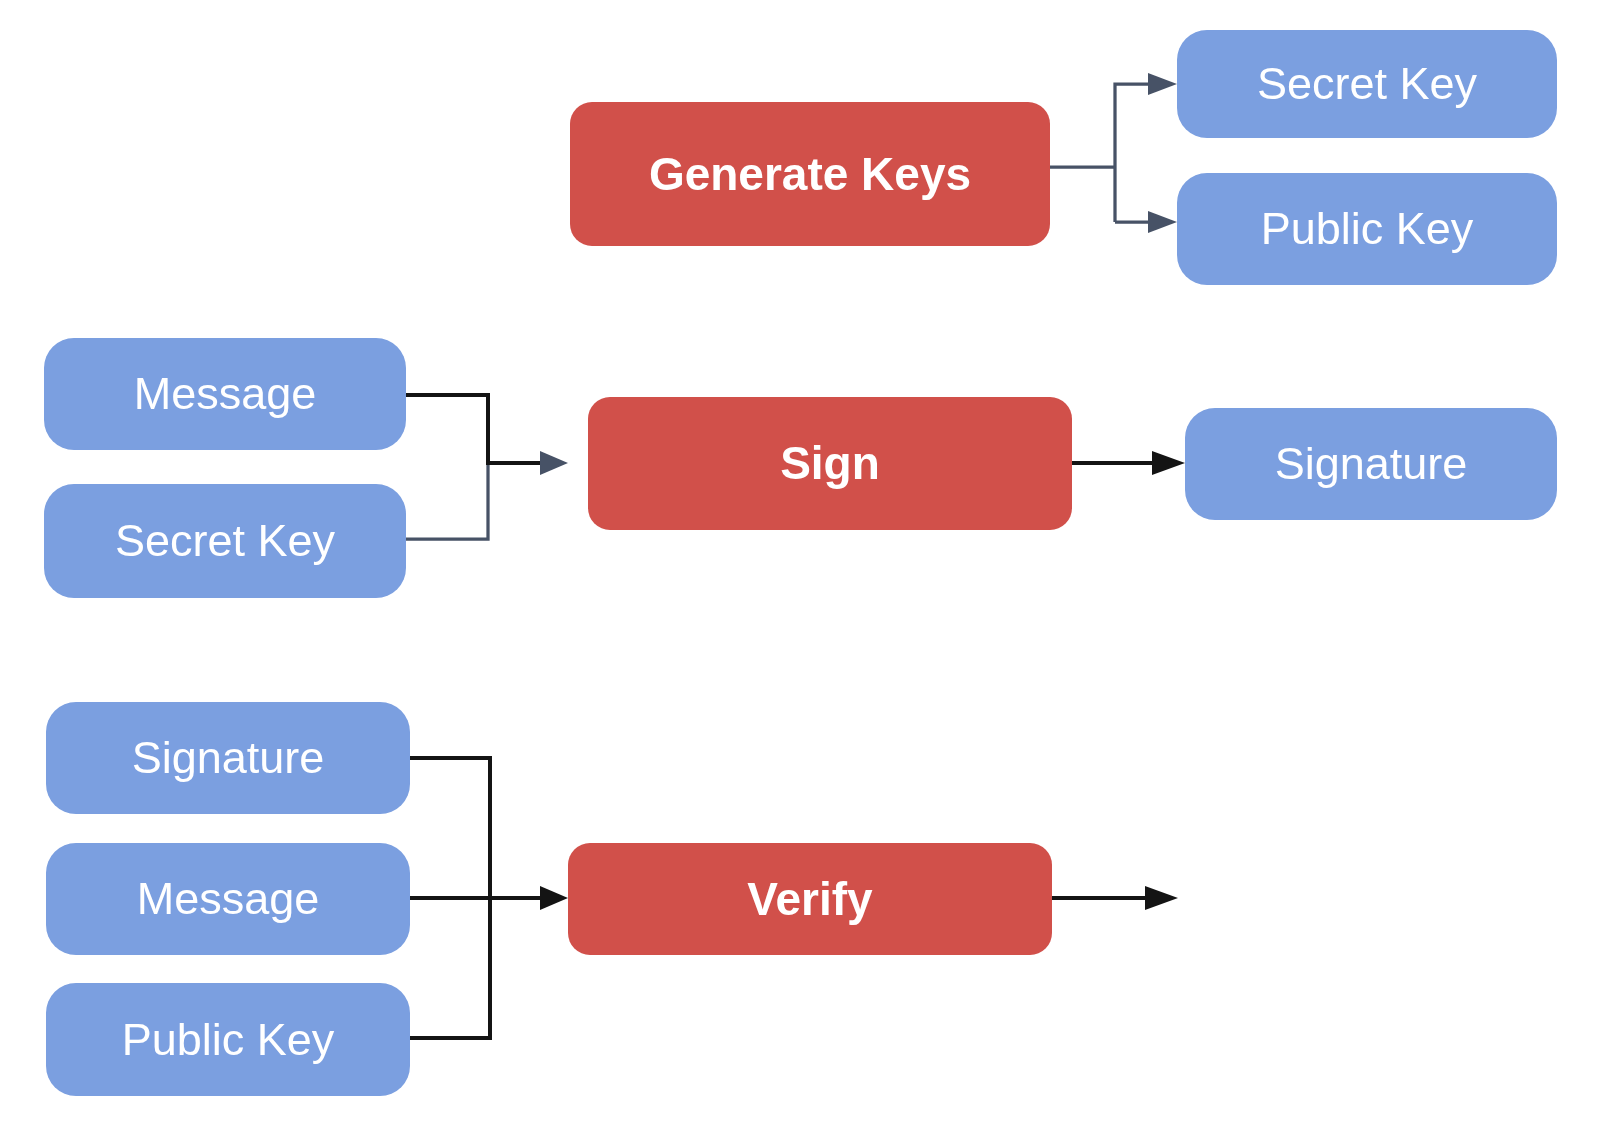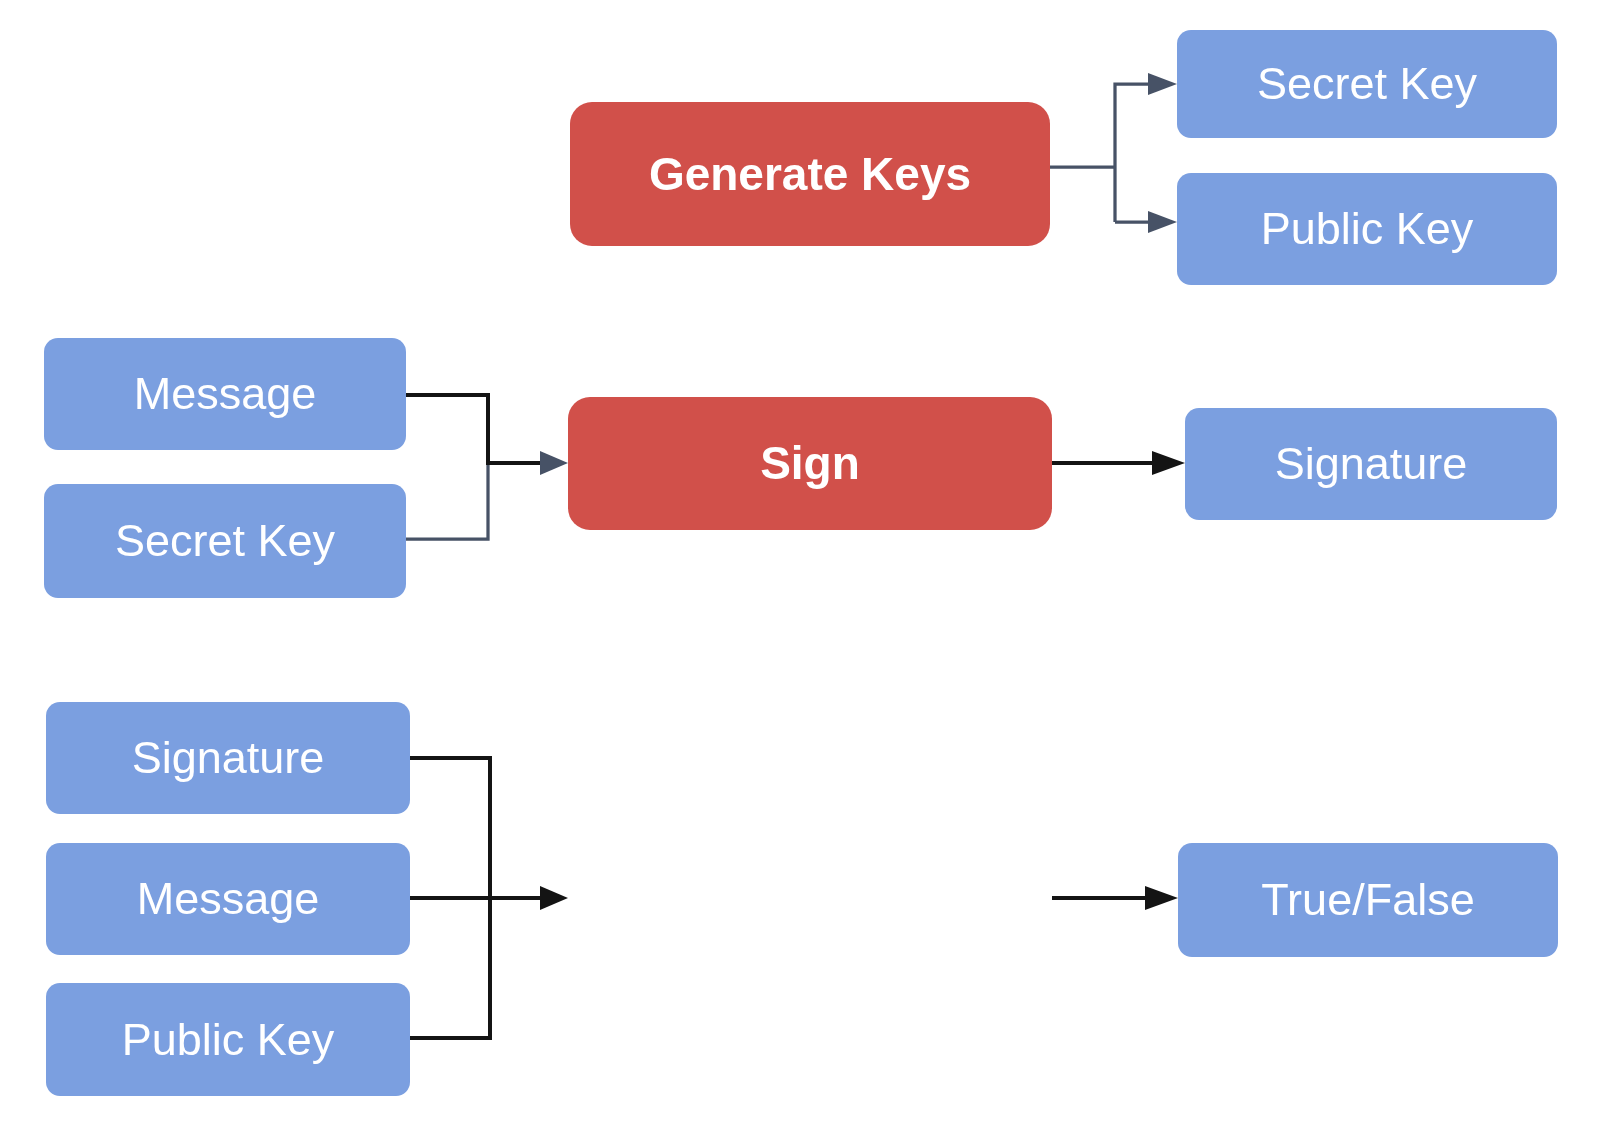--- a/index.html
+++ b/index.html
@@ -18,37 +18,37 @@
   .n{
     position:absolute;
     display:flex;align-items:center;justify-content:center;
     color:var(--label-text,#ffffff);
     text-align:center;
     line-height:1.1;
     white-space:nowrap;
   }
   .n.blue{
     background:var(--data-fill,#7b9fe0);
-    border-radius:14px;
+    border-radius:30px;
     font-size:45px;
     font-weight:400;
   }
   .n.red{
     background:var(--process-fill,#d1504a);
     border-radius:22px;
     font-size:46px;
     font-weight:700;
   }
   
   #n-generate-keys{left:570px;top:102px;width:480px;height:144px;}
   #n-secret-key-out{left:1177px;top:30px;width:380px;height:108px;}
   #n-public-key-out{left:1177px;top:173px;width:380px;height:112px;}
   #n-message-sign{left:44px;top:338px;width:362px;height:112px;}
   #n-secret-key-sign{left:44px;top:484px;width:362px;height:114px;}
-  #n-sign{left:568px;top:397px;width:484px;height:133px;}
+  #n-sign{left:588px;top:397px;width:484px;height:133px;}
   #n-signature-out{left:1185px;top:408px;width:372px;height:112px;}
   #n-signature-verify{left:46px;top:702px;width:364px;height:112px;}
   #n-message-verify{left:46px;top:843px;width:364px;height:112px;}
   #n-public-key-verify{left:46px;top:983px;width:364px;height:113px;}
   #n-verify{left:568px;top:843px;width:484px;height:112px;}
   #n-true-false{left:1178px;top:843px;width:380px;height:114px;}
 </style>
 </head>
 <body>
 
@@ -82,15 +82,15 @@
   <div class="n blue" id="n-public-key-out">Public Key</div>
 
   <div class="n blue" id="n-message-sign">Message</div>
   <div class="n blue" id="n-secret-key-sign">Secret Key</div>
   <div class="n red" id="n-sign">Sign</div>
   <div class="n blue" id="n-signature-out">Signature</div>
 
   <div class="n blue" id="n-signature-verify">Signature</div>
   <div class="n blue" id="n-message-verify">Message</div>
   <div class="n blue" id="n-public-key-verify">Public Key</div>
-  <div class="n blue" id="n-true-false">True/False</div>
+  <div class="n red" id="n-verify">Verify</div>
 
 </div>
 
 </body></html>

